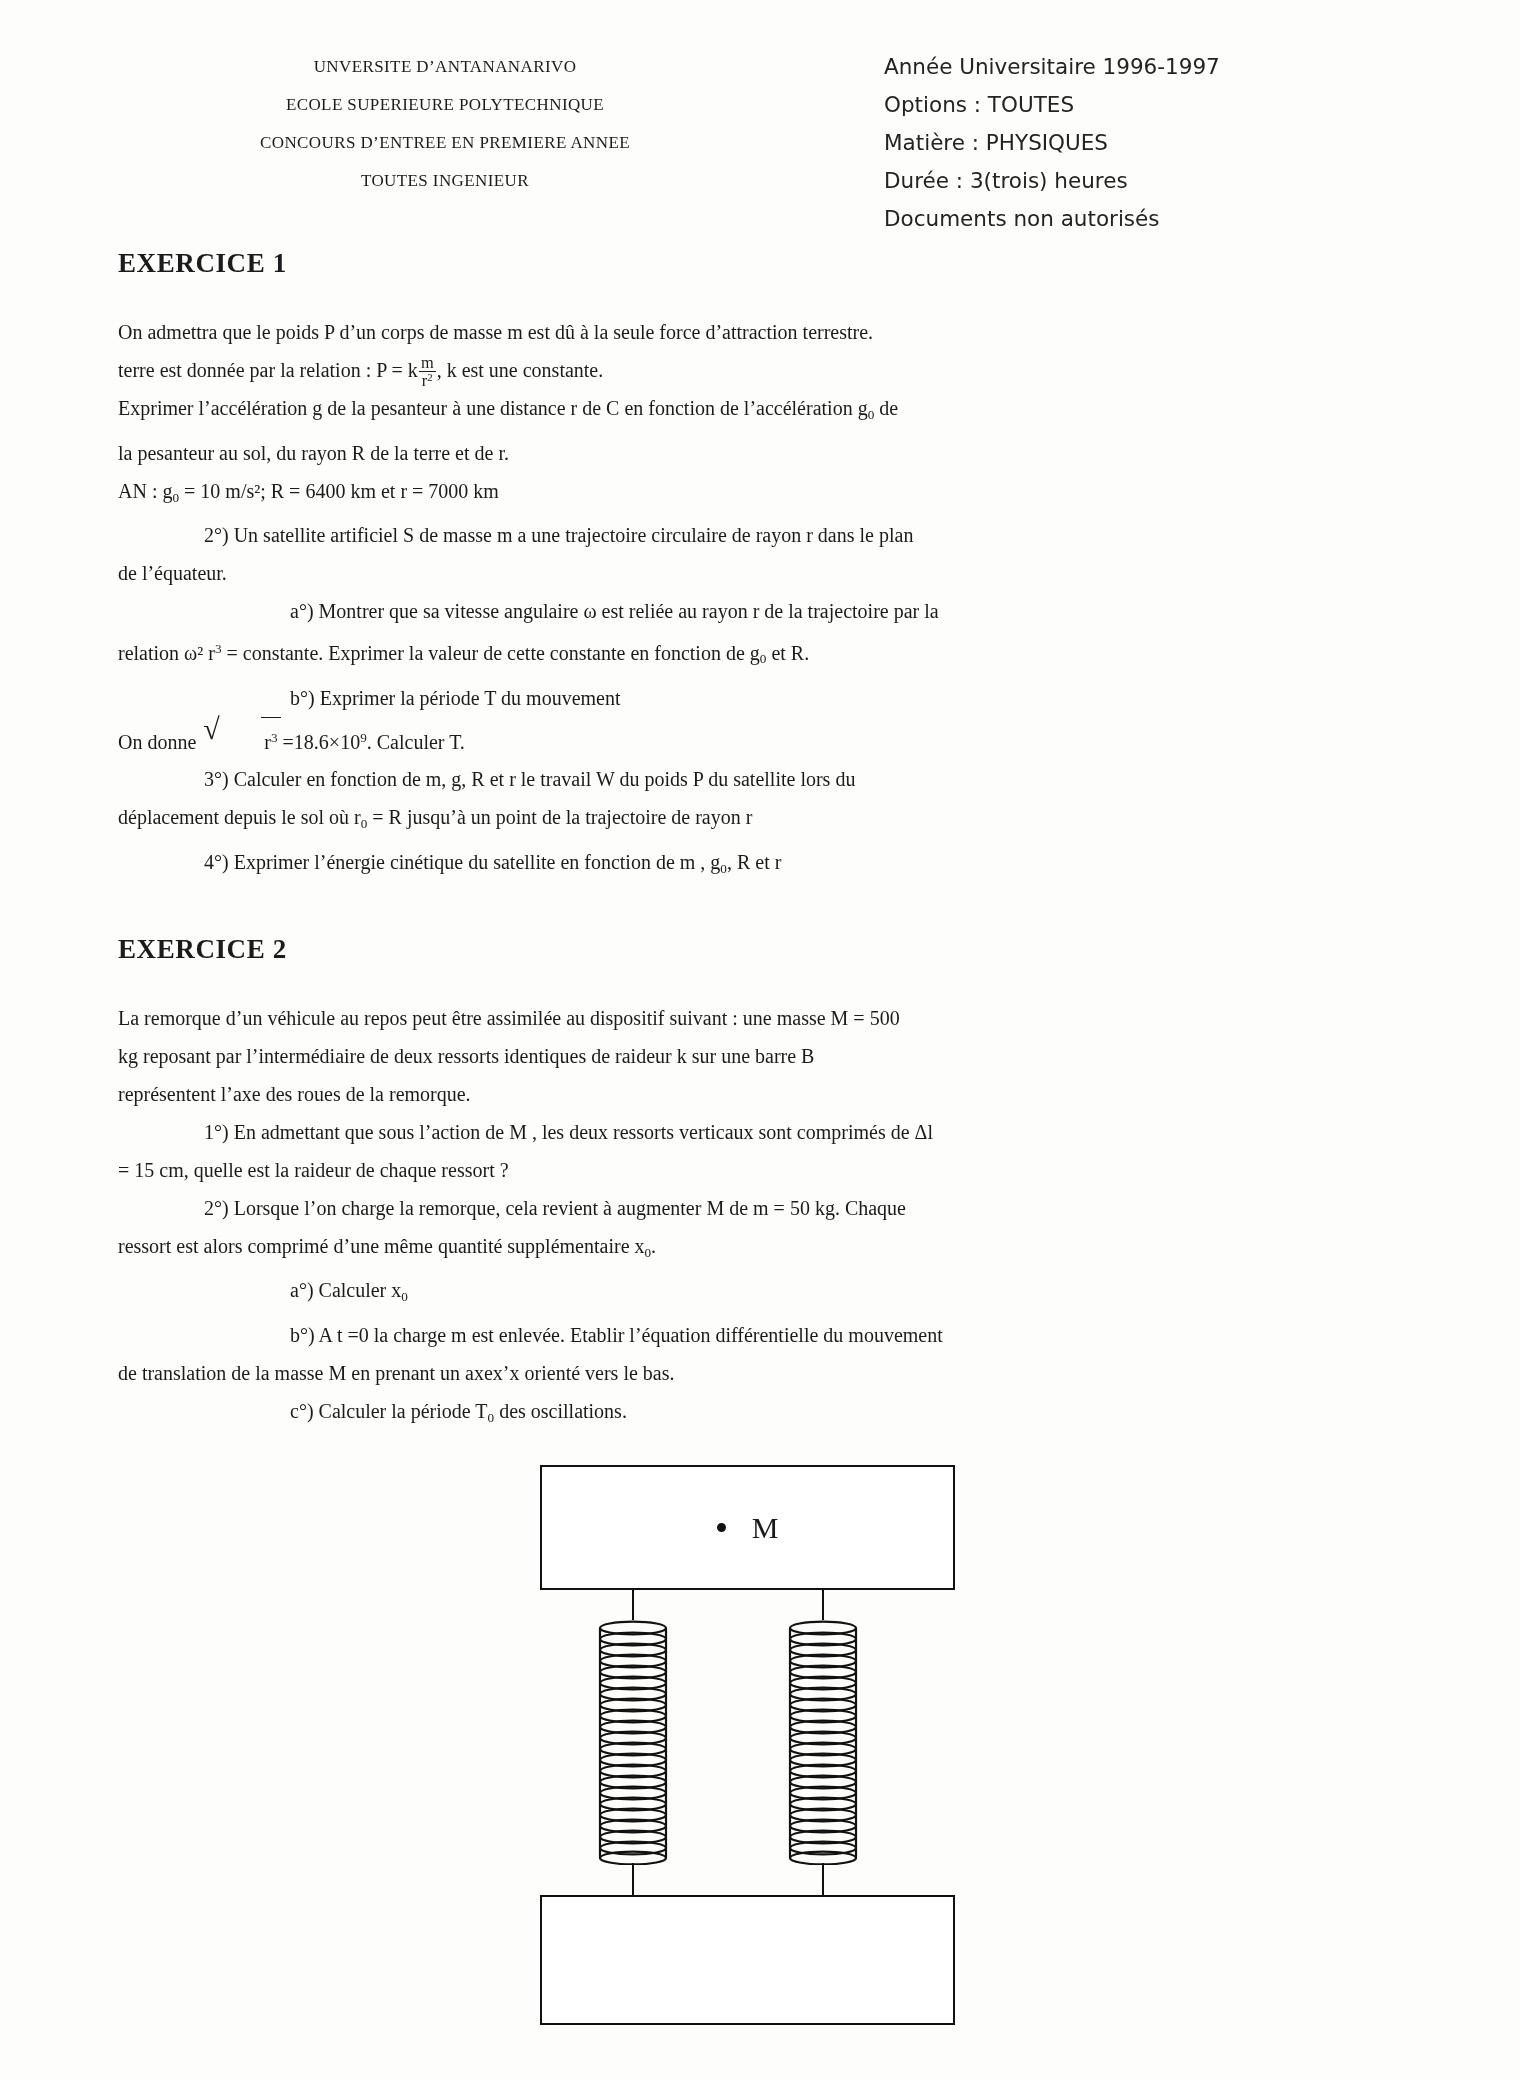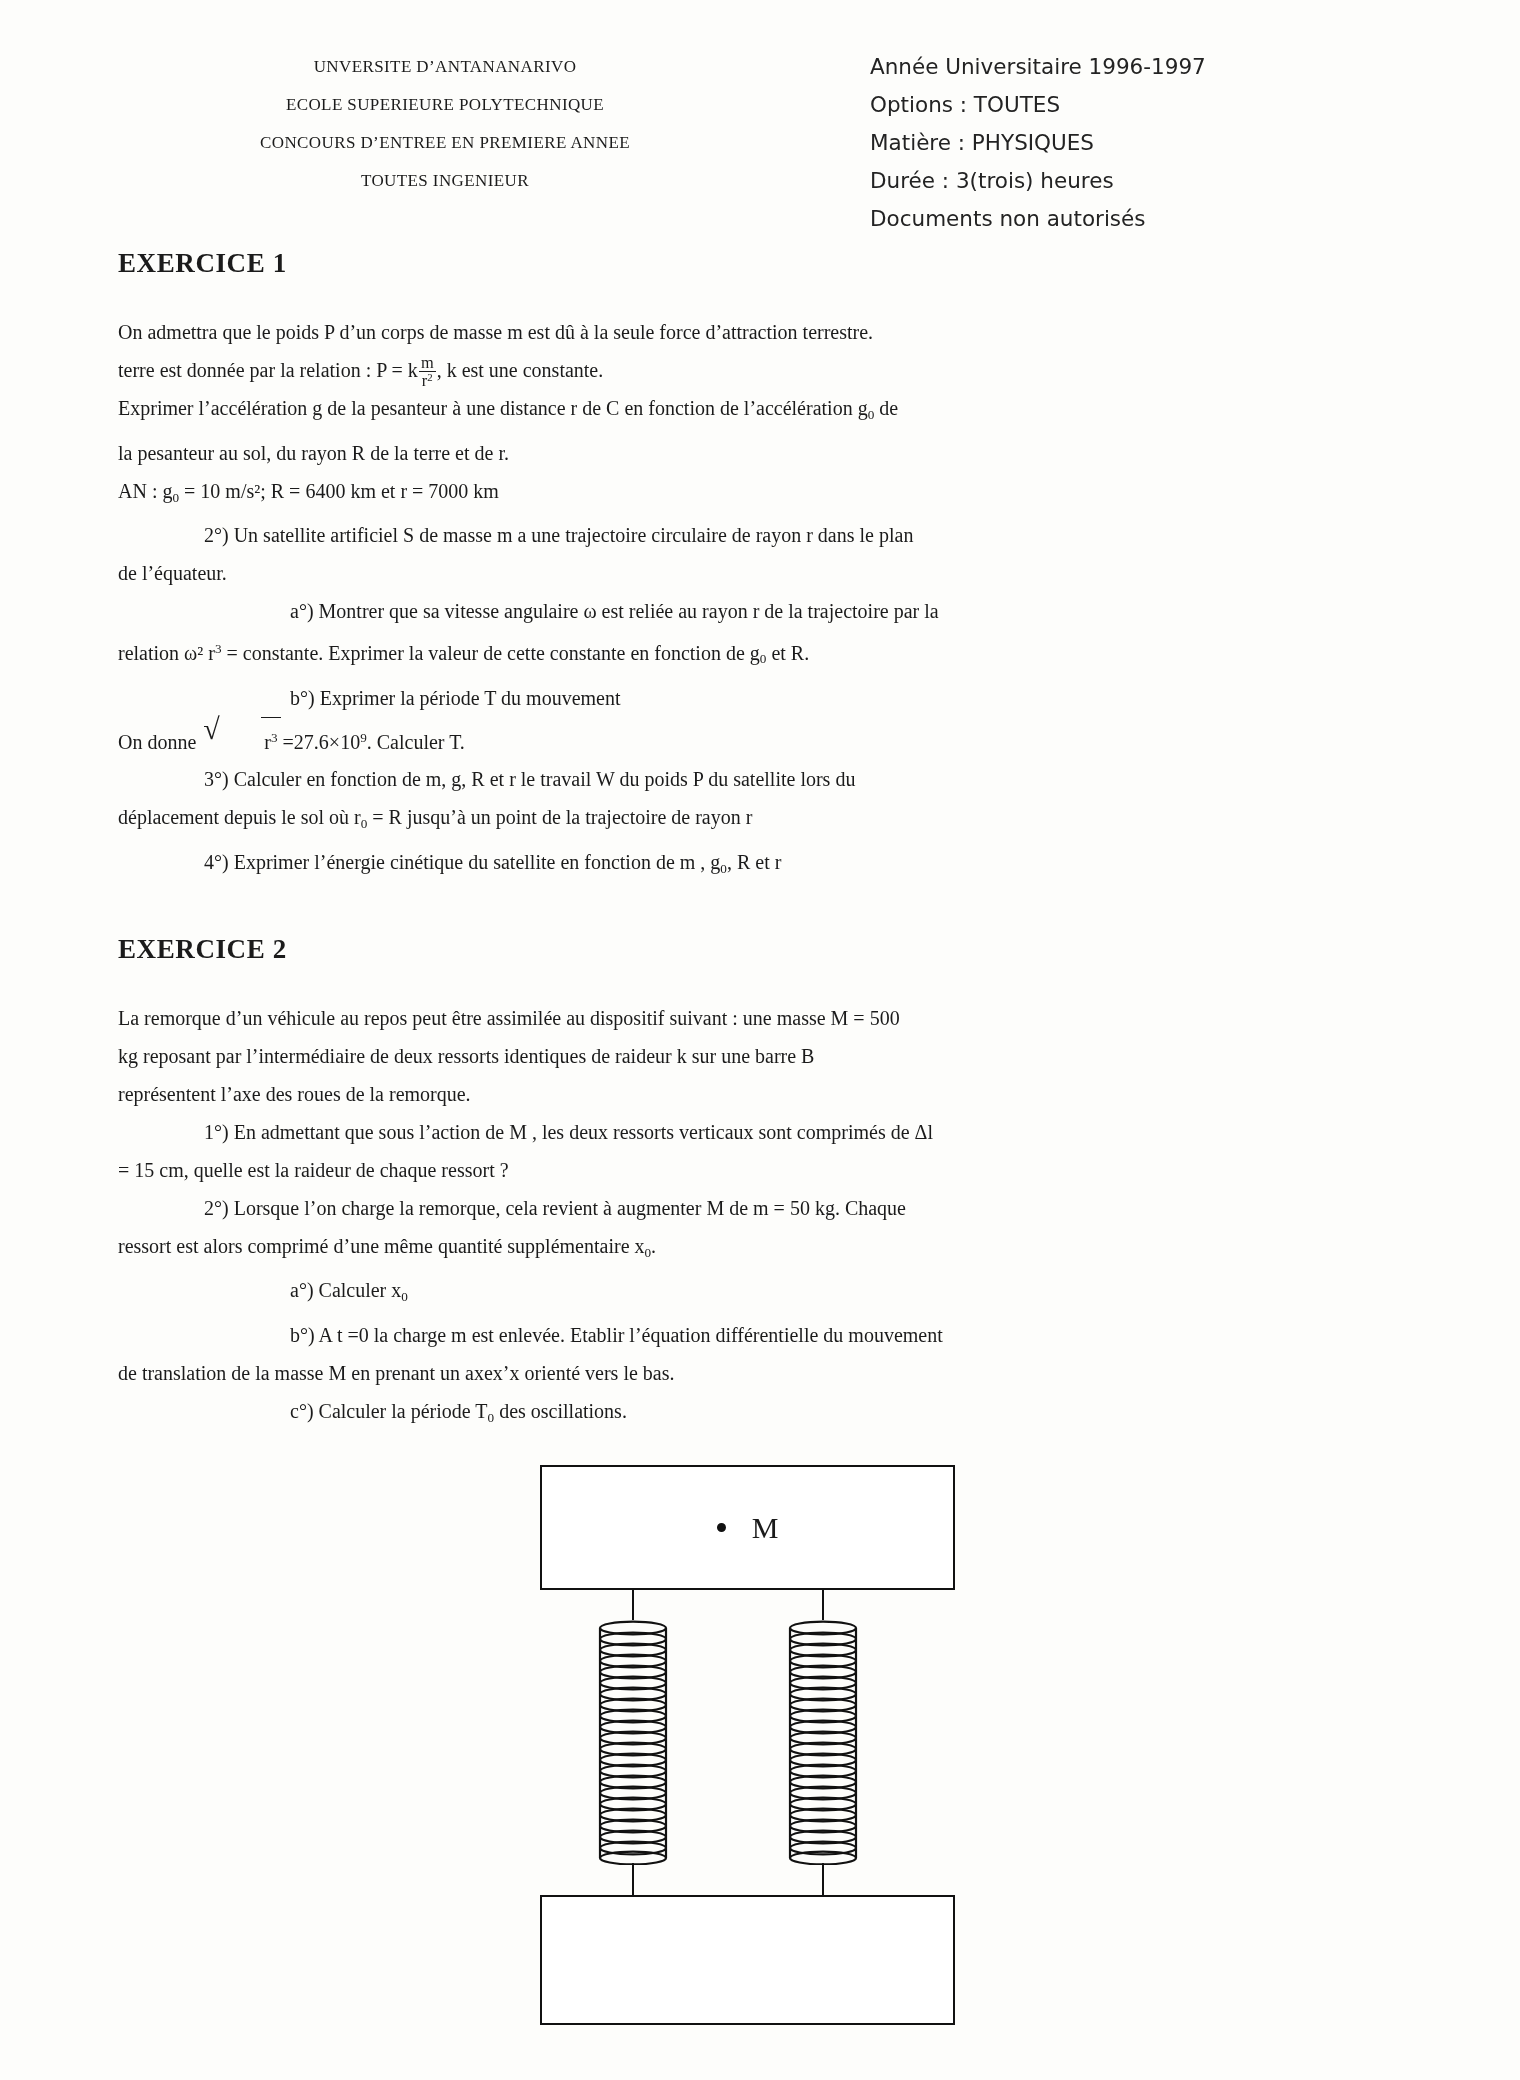--- a/index.html
+++ b/index.html
@@ -36,21 +36,21 @@
     box-sizing: border-box;
   }
   .header-left div {
     font-family: "Liberation Serif", serif;
     font-size: 17px;
     line-height: 38px;
     letter-spacing: 0.4px;
     white-space: nowrap;
   }
   .header-right {
-    margin-left: 10px;
+    margin-left: 24px;
     width: 600px;
   }
   .header-right div {
     font-family: "DejaVu Sans", sans-serif;
     font-size: 21.5px;
     line-height: 38px;
     color: #232323;
     white-space: nowrap;
   }
   
@@ -236,21 +236,21 @@
 
     <p class="line indent2">a°) Montrer que sa vitesse angulaire ω est reliée au rayon r de la trajectoire par la</p>
     <p class="line">
       <span>relation ω² r</span><sup>3</sup><span> =  constante. Exprimer la valeur de cette constante en fonction de g</span><sub>0</sub><span> et R.</span>
     </p>
 
     <p class="line indent2">b°) Exprimer la période T du mouvement</p>
 
     <p class="line gap-s">
       <span>On donne</span>
-      <span class="sqrt"><span class="radical">√</span><span class="radicand"><span>r</span><sup>3</sup></span></span><span>=27.6×10</span><sup>9</sup><span>. Calculer T.</span>
+      <span class="sqrt"><span class="radical">√</span><span class="radicand"><span>r</span><sup>3</sup></span></span><span>=18.6×10</span><sup>9</sup><span>. Calculer T.</span>
     </p>
 
     <p class="line indent1 gap-m">3°) Calculer en fonction de m, g,  R et r le travail W du poids P du satellite lors du</p>
     <p class="line">
       <span>déplacement depuis le sol où r</span><sub>0</sub><span> = R jusqu’à un point de la trajectoire de rayon r</span>
     </p>
 
     <p class="line indent1">
       <span>4°) Exprimer l’énergie cinétique du satellite en fonction de m , g</span><sub>0</sub><span>, R et r</span>
     </p>

